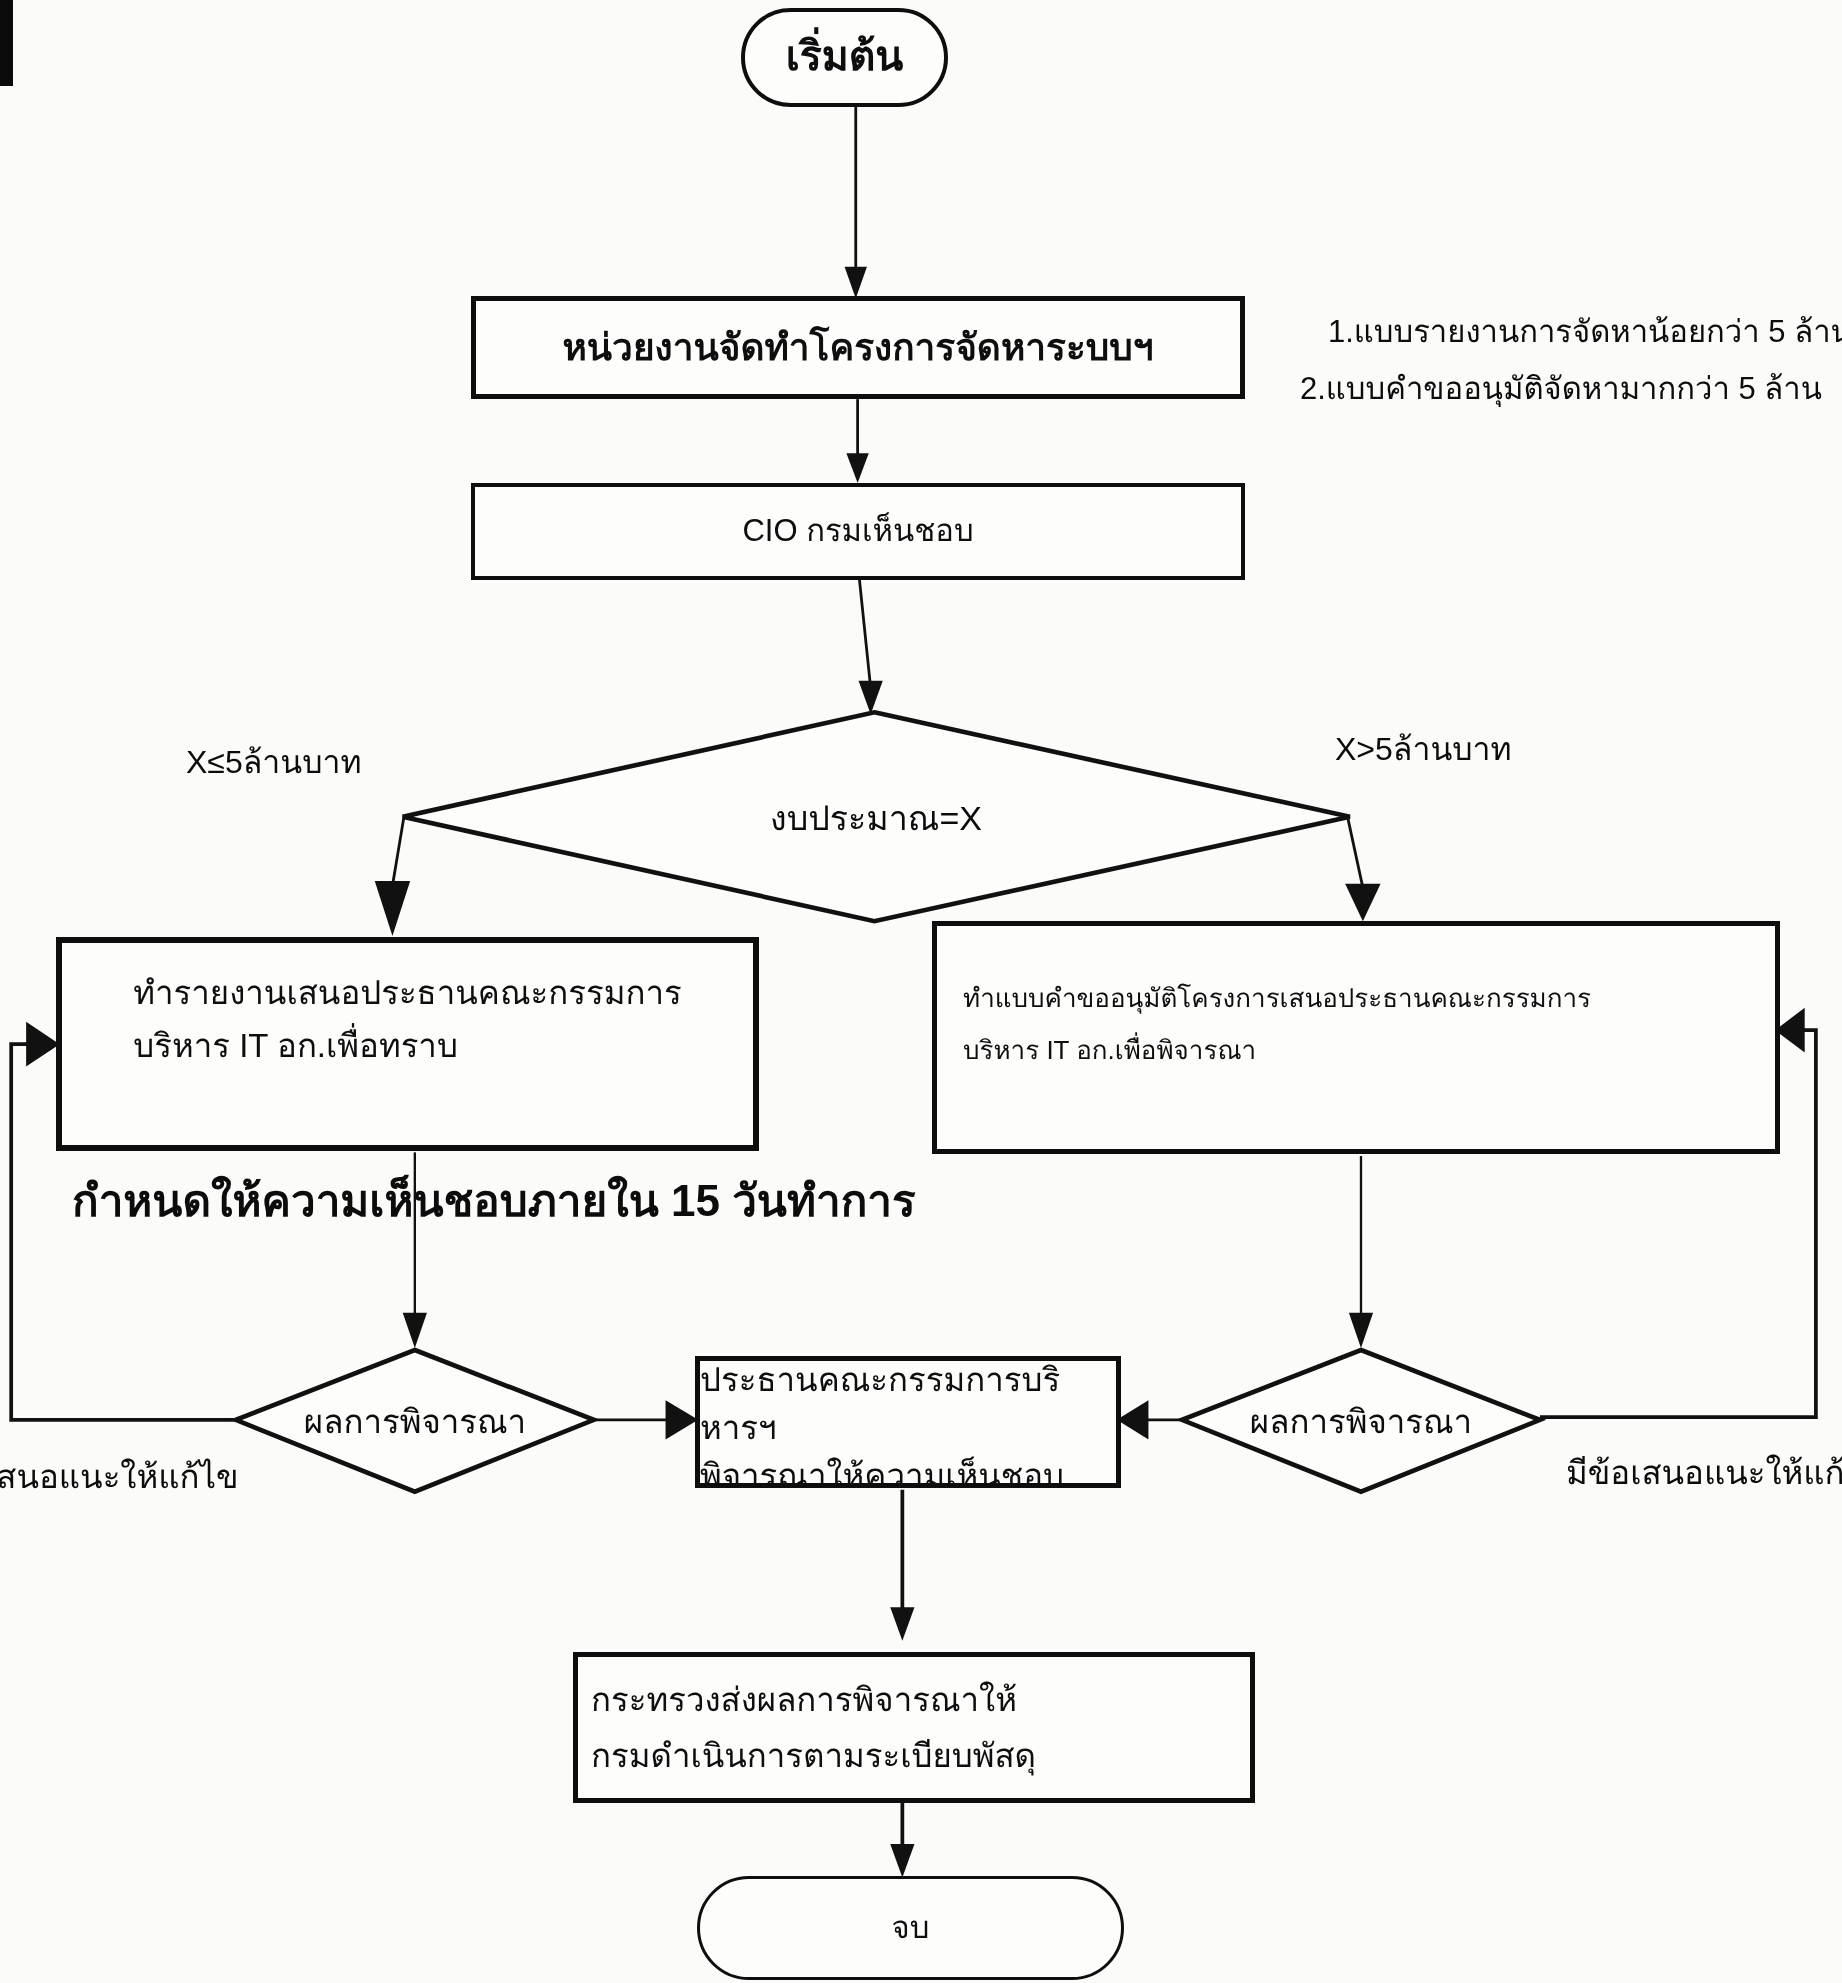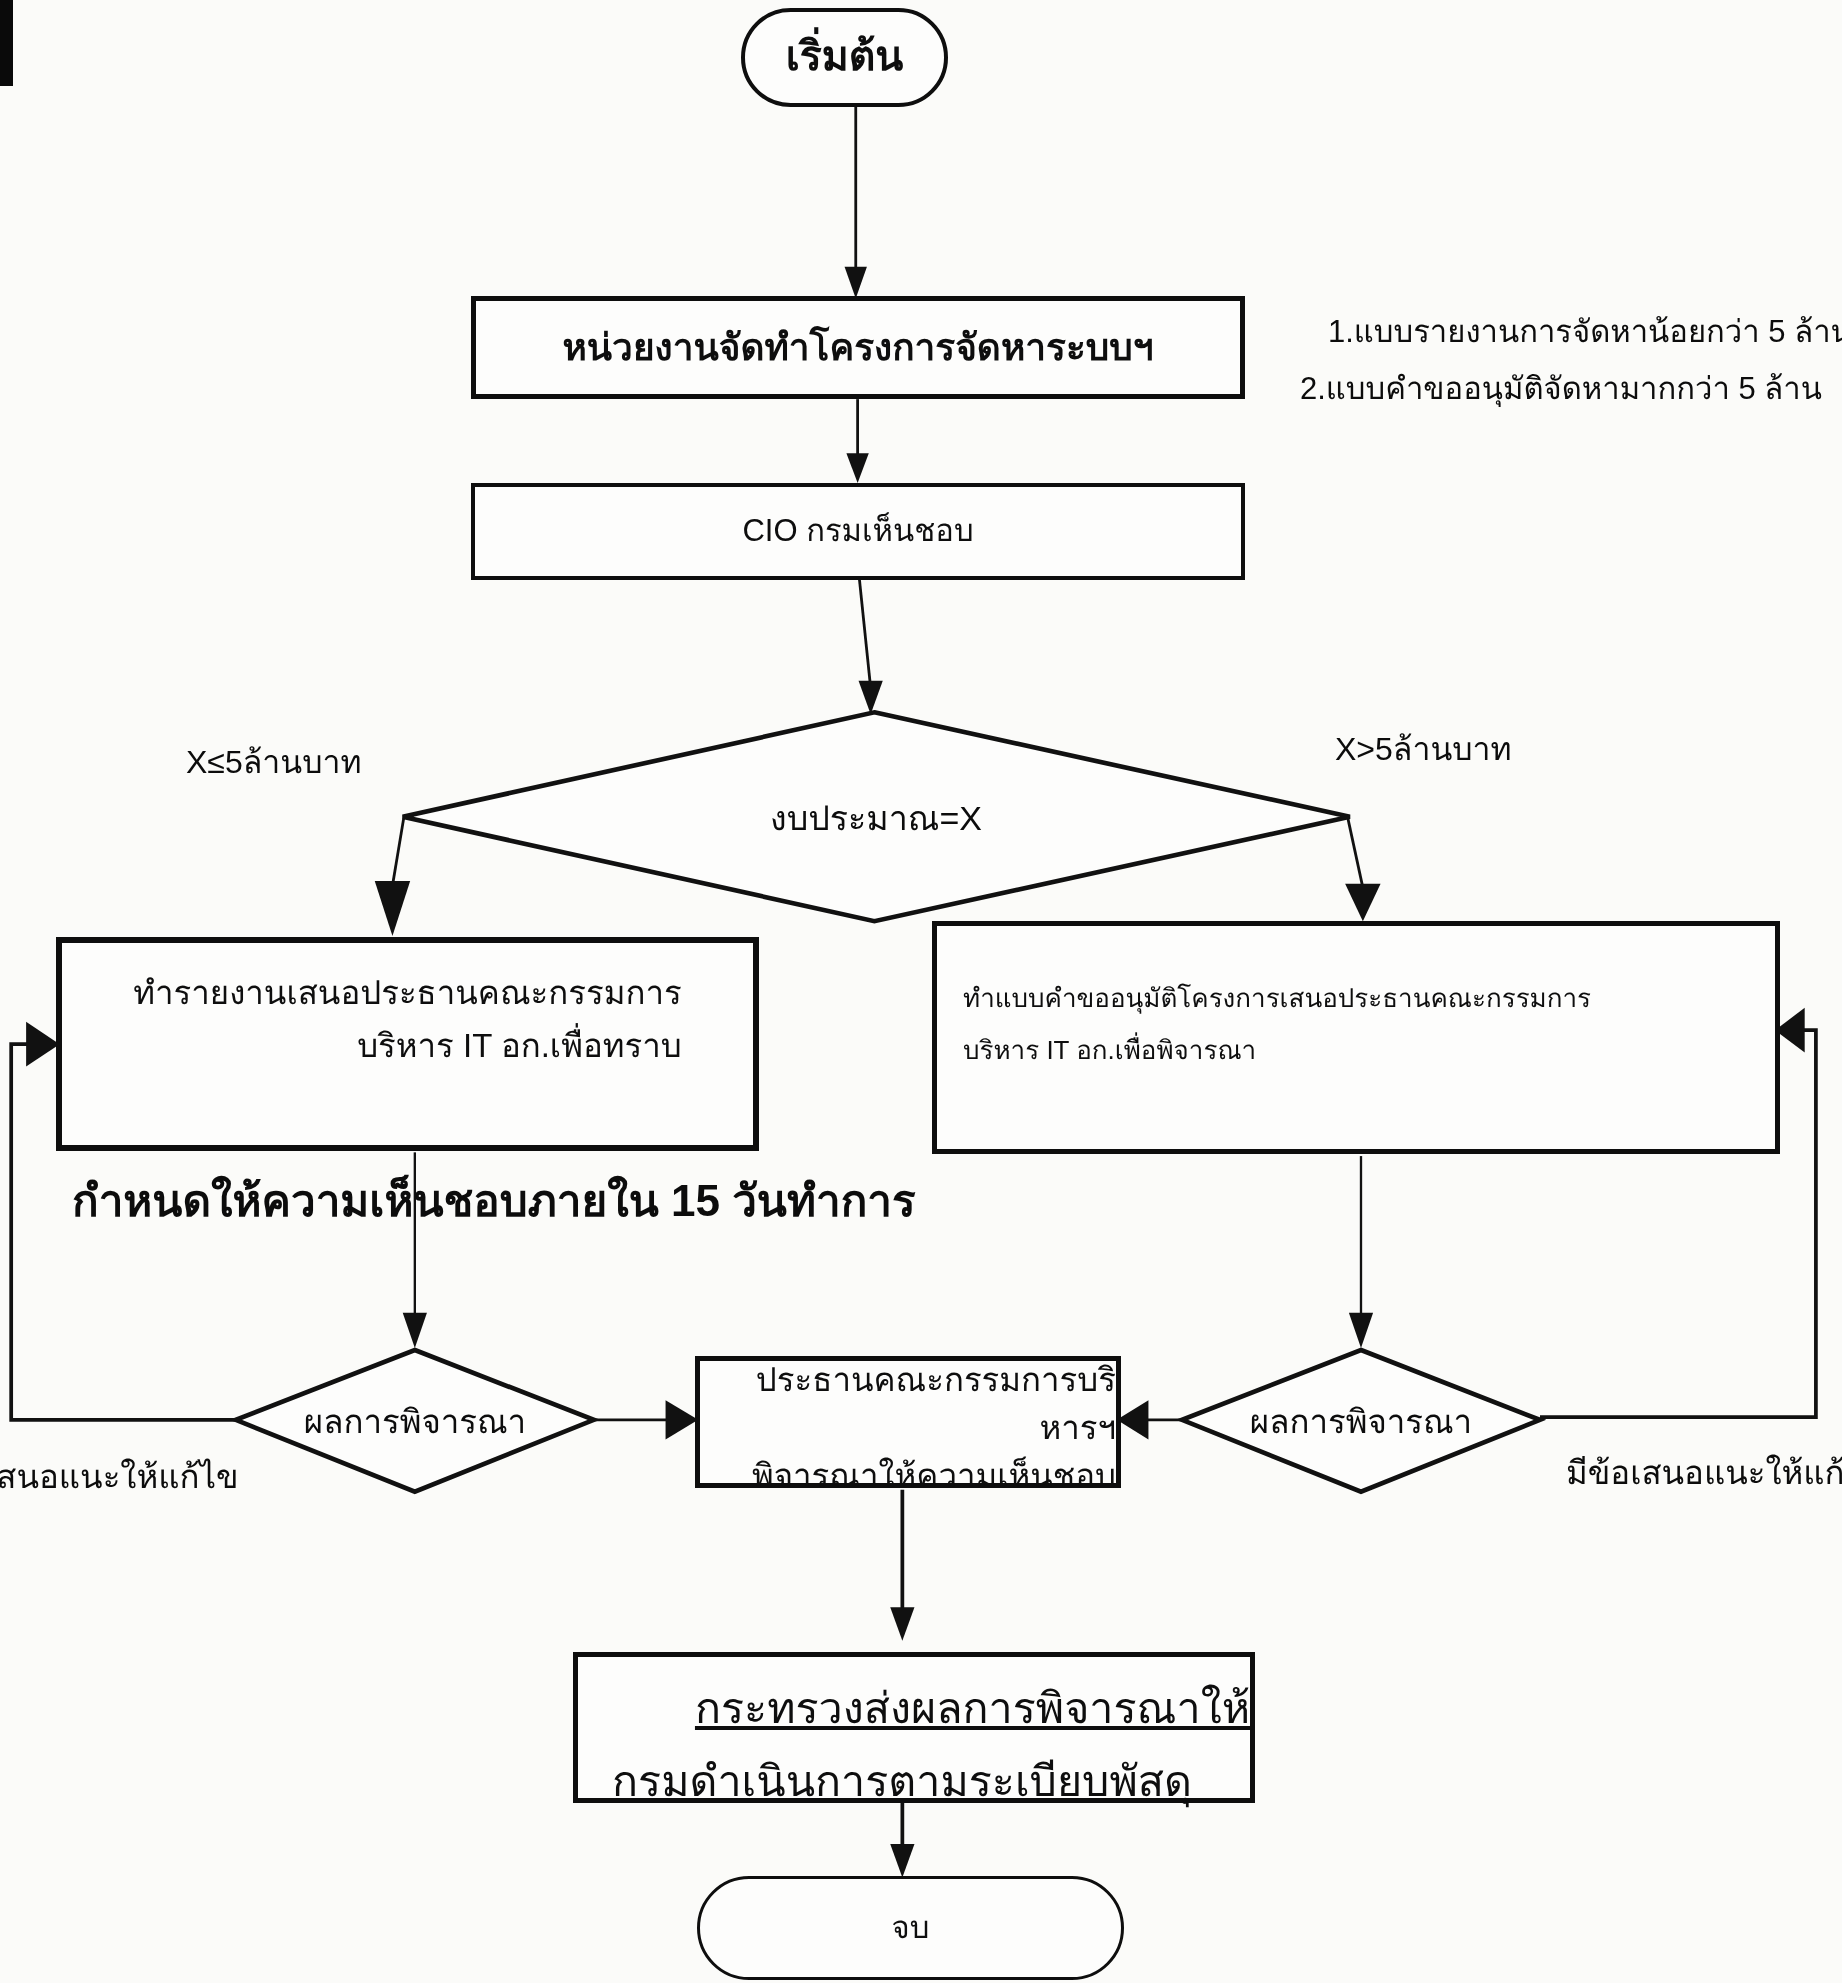--- a/index.html
+++ b/index.html
@@ -9,21 +9,21 @@
     font-family:"Liberation Sans","DejaVu Sans",sans-serif;
     color:#0e0e0e;
   }
   #canvas{position:relative;width:1842px;height:1984px;background:#fbfbf9;overflow:hidden;}
   .svg-layer{position:absolute;left:0;top:0;width:1842px;height:1984px;}
   .node{position:absolute;box-sizing:border-box;background:#fdfdfc;display:flex;align-items:center;justify-content:center;text-align:center;}
   .terminal{border:4.7px solid #0e0e0e;border-radius:56px;}
   .process{border:5.6px solid #0e0e0e;}
   .lbl{position:absolute;white-space:nowrap;color:#0c0c0c;}
   .thai{line-height:1.55;}
-  .center-text{text-align:right;}
+  .center-text{text-align:left;}
   .artifact{position:absolute;background:#0a0a0a;}
 </style>
 </head>
 <body>
 
 <div id="canvas">
 
   <div class="artifact" style="left:0;top:0;width:13px;height:86px;"></div>
 
   <svg class="svg-layer" viewBox="0 0 1976 2128">
@@ -120,21 +120,21 @@
     <div class="thai center-text" style="font-size:33px;line-height:1.45;margin-top:12px;">
       <div>ประธานคณะกรรมการบริหารฯ</div>
       <div>พิจารณาให้ความเห็นชอบ</div>
     </div>
   </div>
 
   <div class="lbl thai" style="left:-15px;top:1451px;font-size:33px;">เสนอแนะให้แก้ไข</div>
   <div class="lbl thai" style="left:1566px;top:1447px;font-size:33px;">มีข้อเสนอแนะให้แก้ไข</div>
 
   <div class="node process" style="left:573px;top:1652px;width:682px;height:151px;border-width:5.6px;align-items:flex-start;justify-content:flex-start;">
-    <div class="thai" style="font-size:43px;padding:15px 0 0 34px;line-height:1.7;width:100%;text-decoration:underline;">
+    <div class="thai" style="font-size:33px;padding:15px 0 0 13px;line-height:1.7;width:100%;">
       <div class="center-text">กระทรวงส่งผลการพิจารณาให้</div>
       <div style="text-align:left;">กรมดำเนินการตามระเบียบพัสดุ</div>
     </div>
   </div>
 
   <div class="node terminal" style="left:697px;top:1876px;width:427px;height:104px;border-width:3.7px;border-radius:54px;">
     <span class="thai" style="font-size:31px;">จบ</span>
   </div>
 
 </div>

